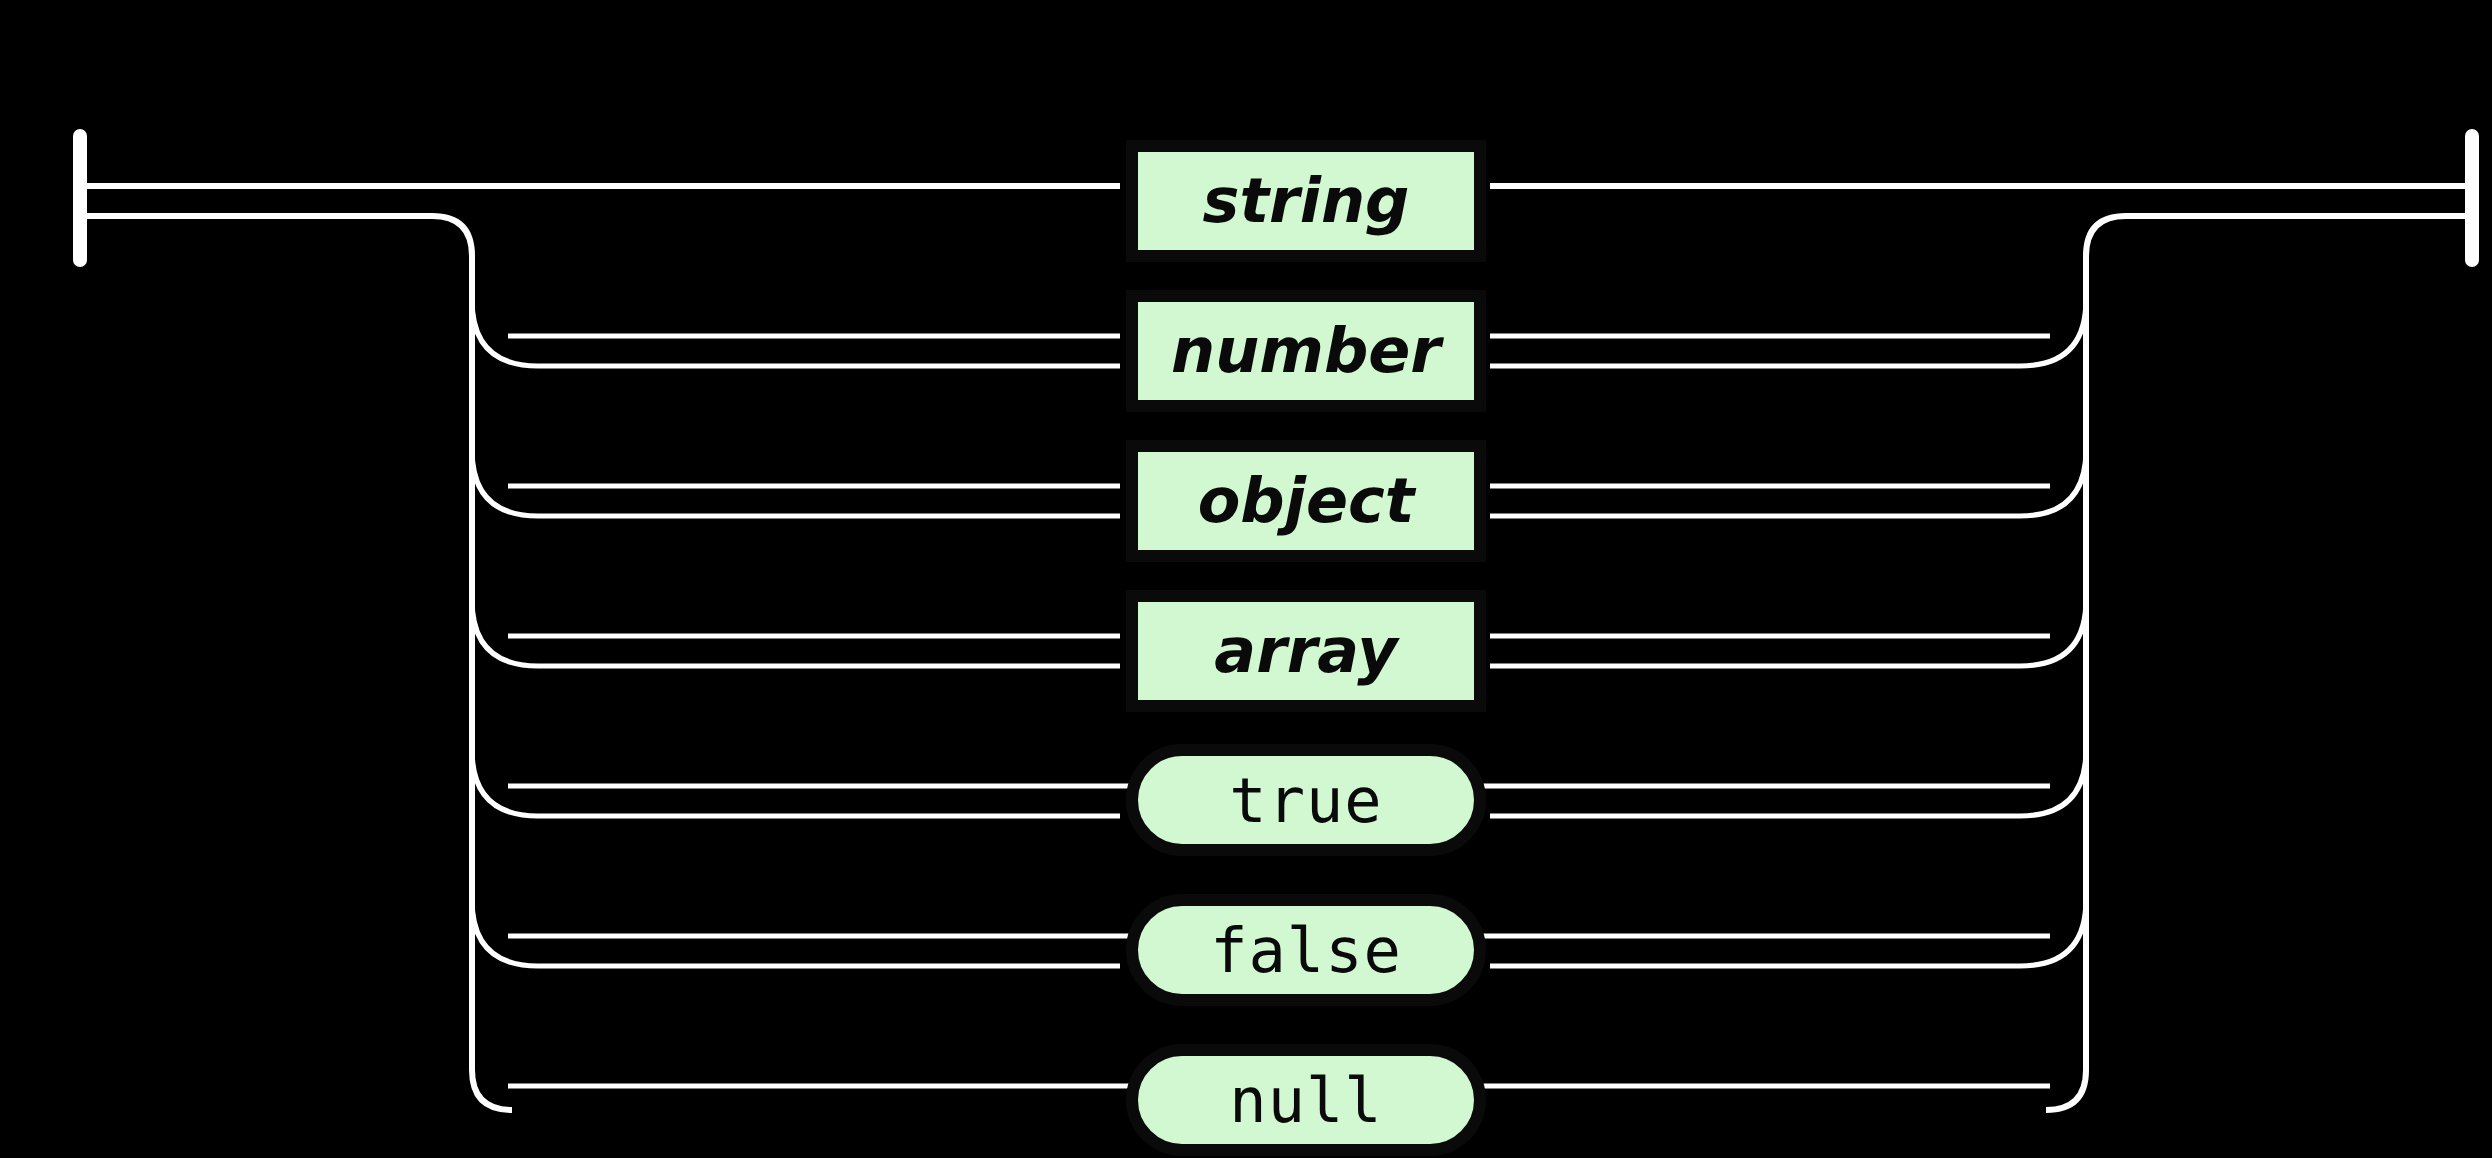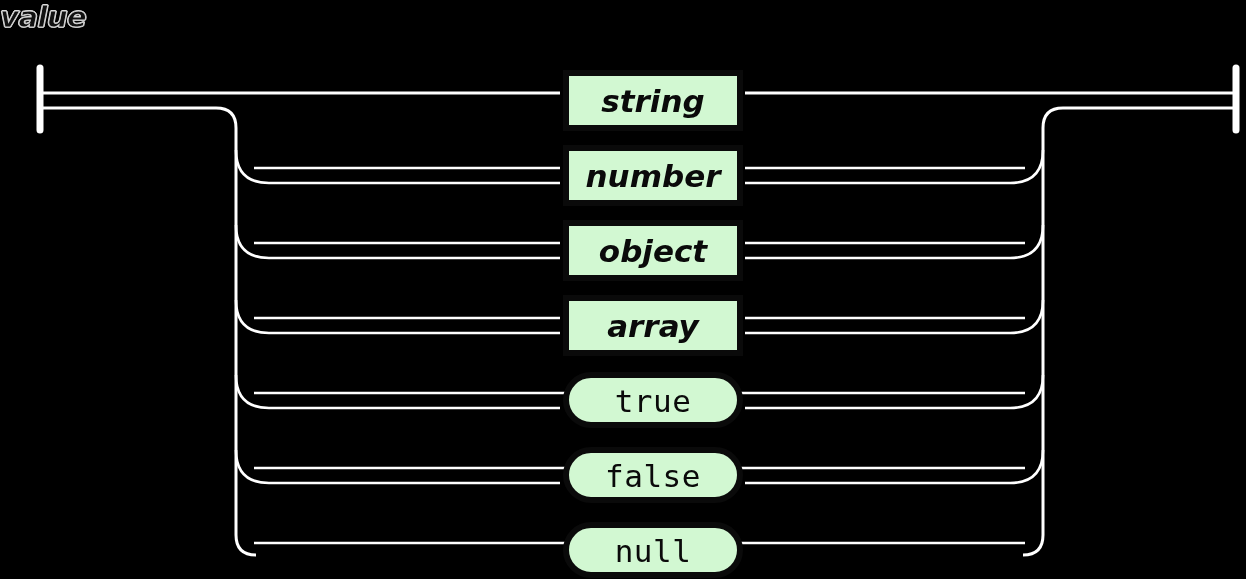--- a/index.html
+++ b/index.html
@@ -91,21 +91,20 @@
     text-anchor: middle;
     dominant-baseline: central;
     letter-spacing: 0.5px;
   }
 </style>
 </head>
 <body>
 
 <div id="canvas">
 
-  <div id="title">value</div>
 
   <svg id="diagram" width="1246" height="579" viewBox="0 0 1246 579">
 
     <path class="endbar" d="M 40 68 L 40 130"></path>
 
     <path class="endbar" d="M 1236 68 L 1236 130"></path>
 
     <path class="rail" d="M 40 93 L 560 93"></path>
     <path class="rail" d="M 40 108 L 216 108 Q 236 108 236 128 L 236 535 Q 236 555 256 555"></path>
 

